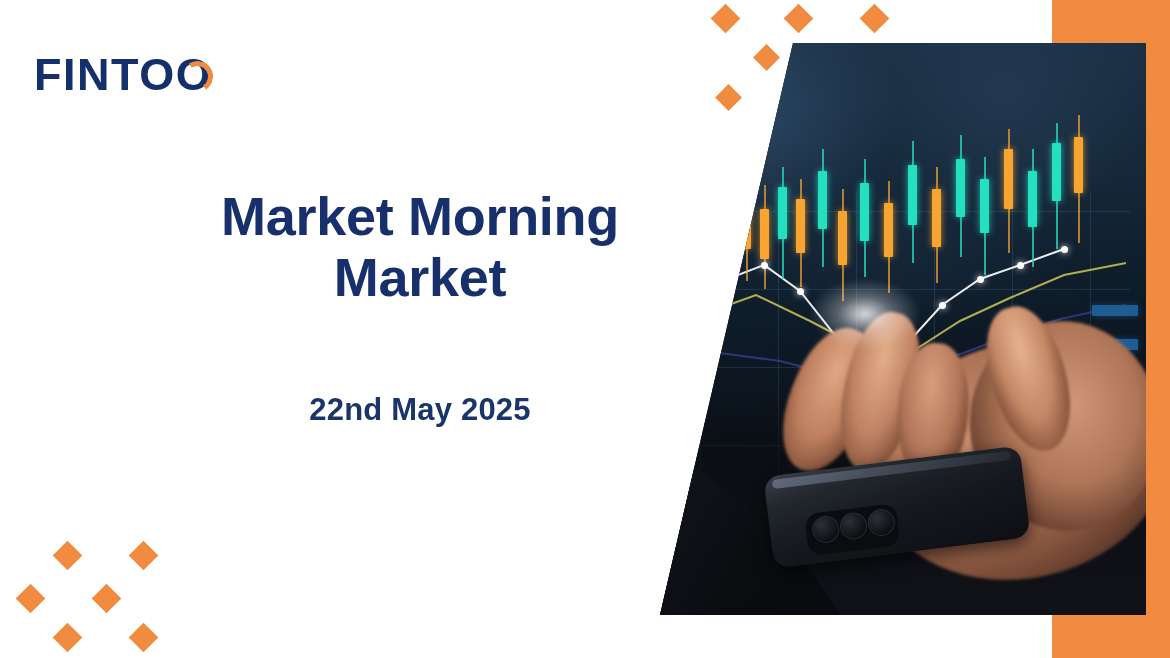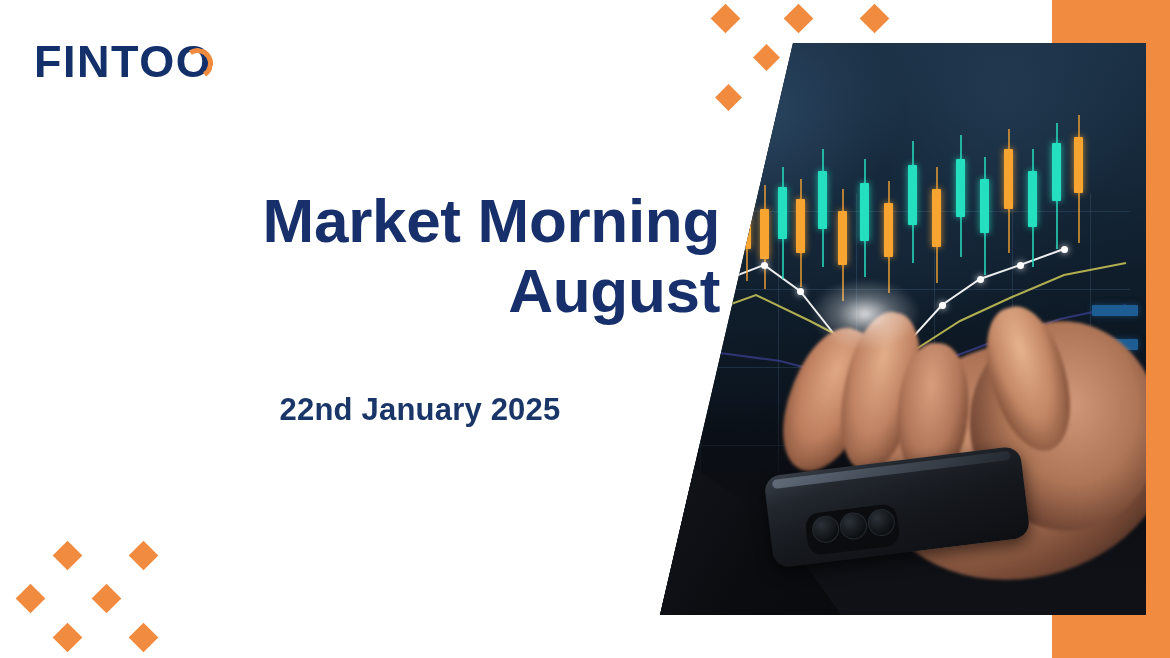--- a/index.html
+++ b/index.html
@@ -26,21 +26,21 @@
     top: 0;
     width: 118px;
     height: 658px;
     background: #F18B3F;
   }
 
   
   .logo {
     position: absolute;
     left: 34px;
-    top: 36px;
+    top: 49px;
     width: 230px;
     height: 52px;
   }
   .logo-text {
     font-family: "Liberation Sans", sans-serif;
     font-size: 45px;
     font-weight: bold;
     letter-spacing: 1.5px;
     color: #13306B;
     line-height: 52px;
@@ -58,23 +58,23 @@
     border-radius: 50%;
     transform: rotate(12deg);
   }
 
   
   .headline {
     position: absolute;
     left: 120px;
     top: 186px;
     width: 600px;
-    text-align: right;
+    text-align: center;
     color: #17306B;
-    font-size: 62px;
+    font-size: 54px;
     font-weight: bold;
     line-height: 1.13;
     letter-spacing: -0.3px;
   }
 
   .subdate {
     position: absolute;
     left: 120px;
     top: 392px;
     width: 600px;
@@ -404,19 +404,19 @@
   <div class="diamond" style="left:57px;  top:627px;"></div>
   <div class="diamond" style="left:133px; top:627px;"></div>
 
   <div class="logo">
     <div class="logo-text">FINTOO</div>
     <div class="logo-arc"></div>
   </div>
 
   <div class="headline">
     <div>Market Morning</div>
-    <div>August</div>
+    <div>Market</div>
   </div>
 
-  <div class="subdate">22nd January 2025</div>
+  <div class="subdate">22nd May 2025</div>
 
 
 </div>
 
 </body></html>

